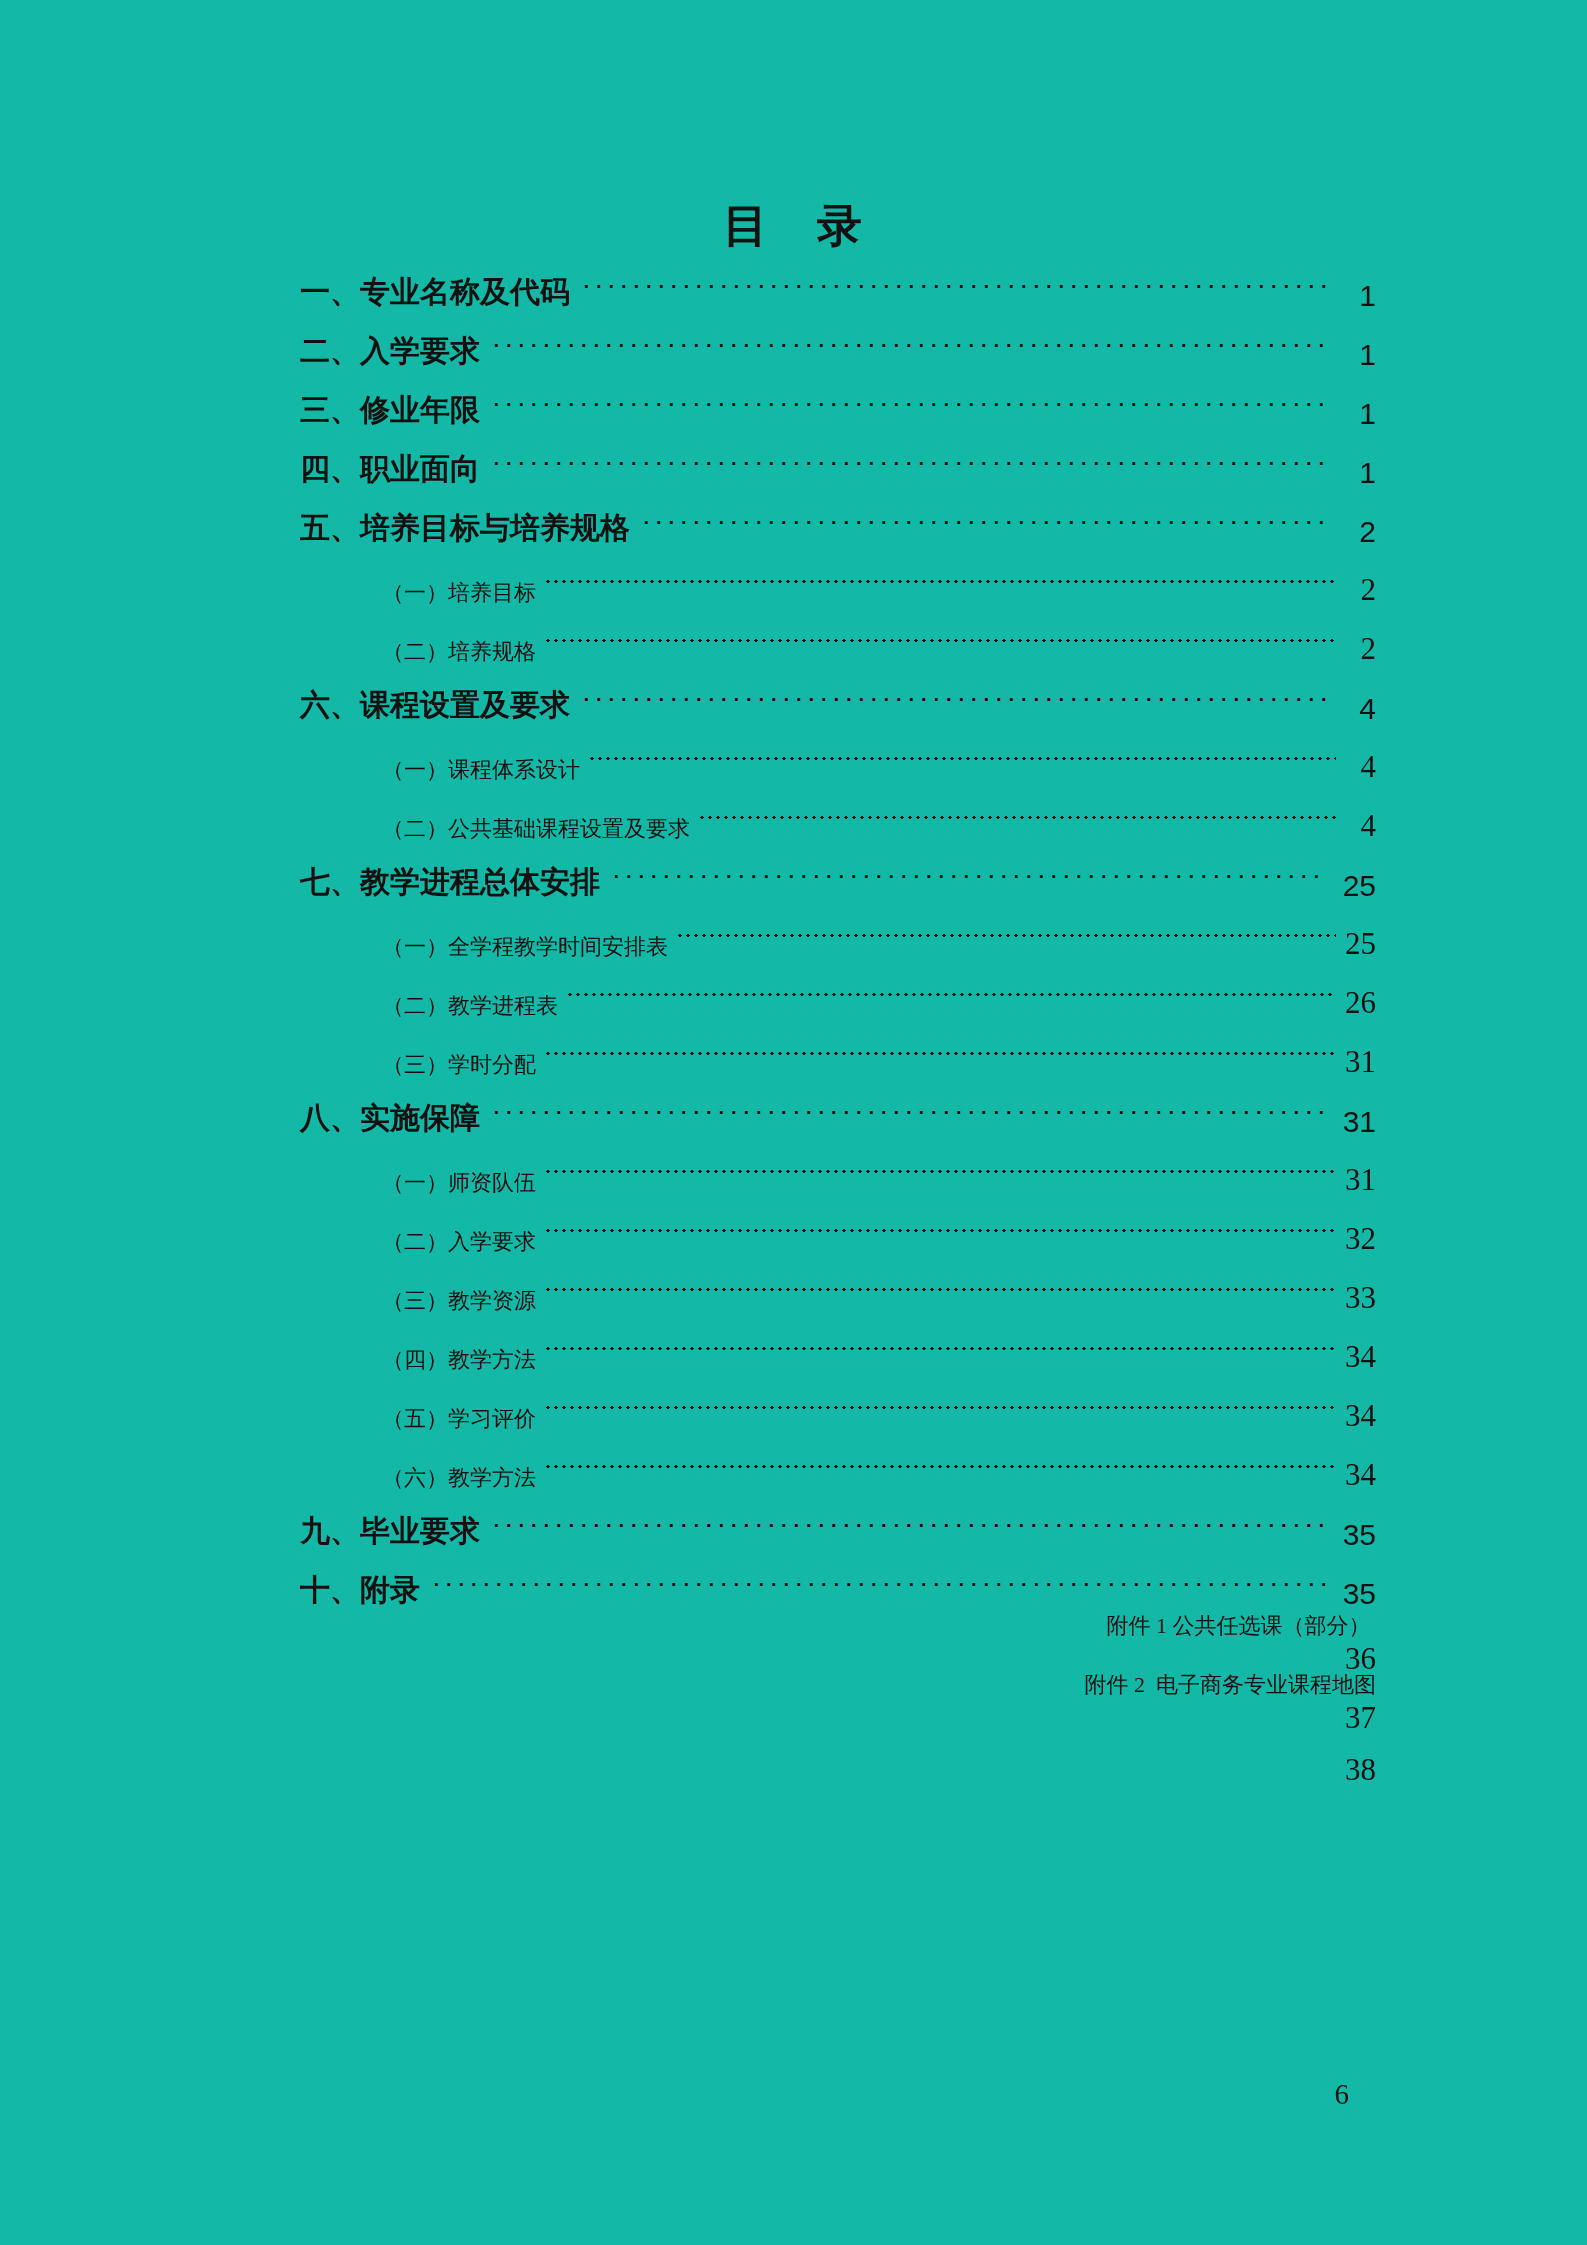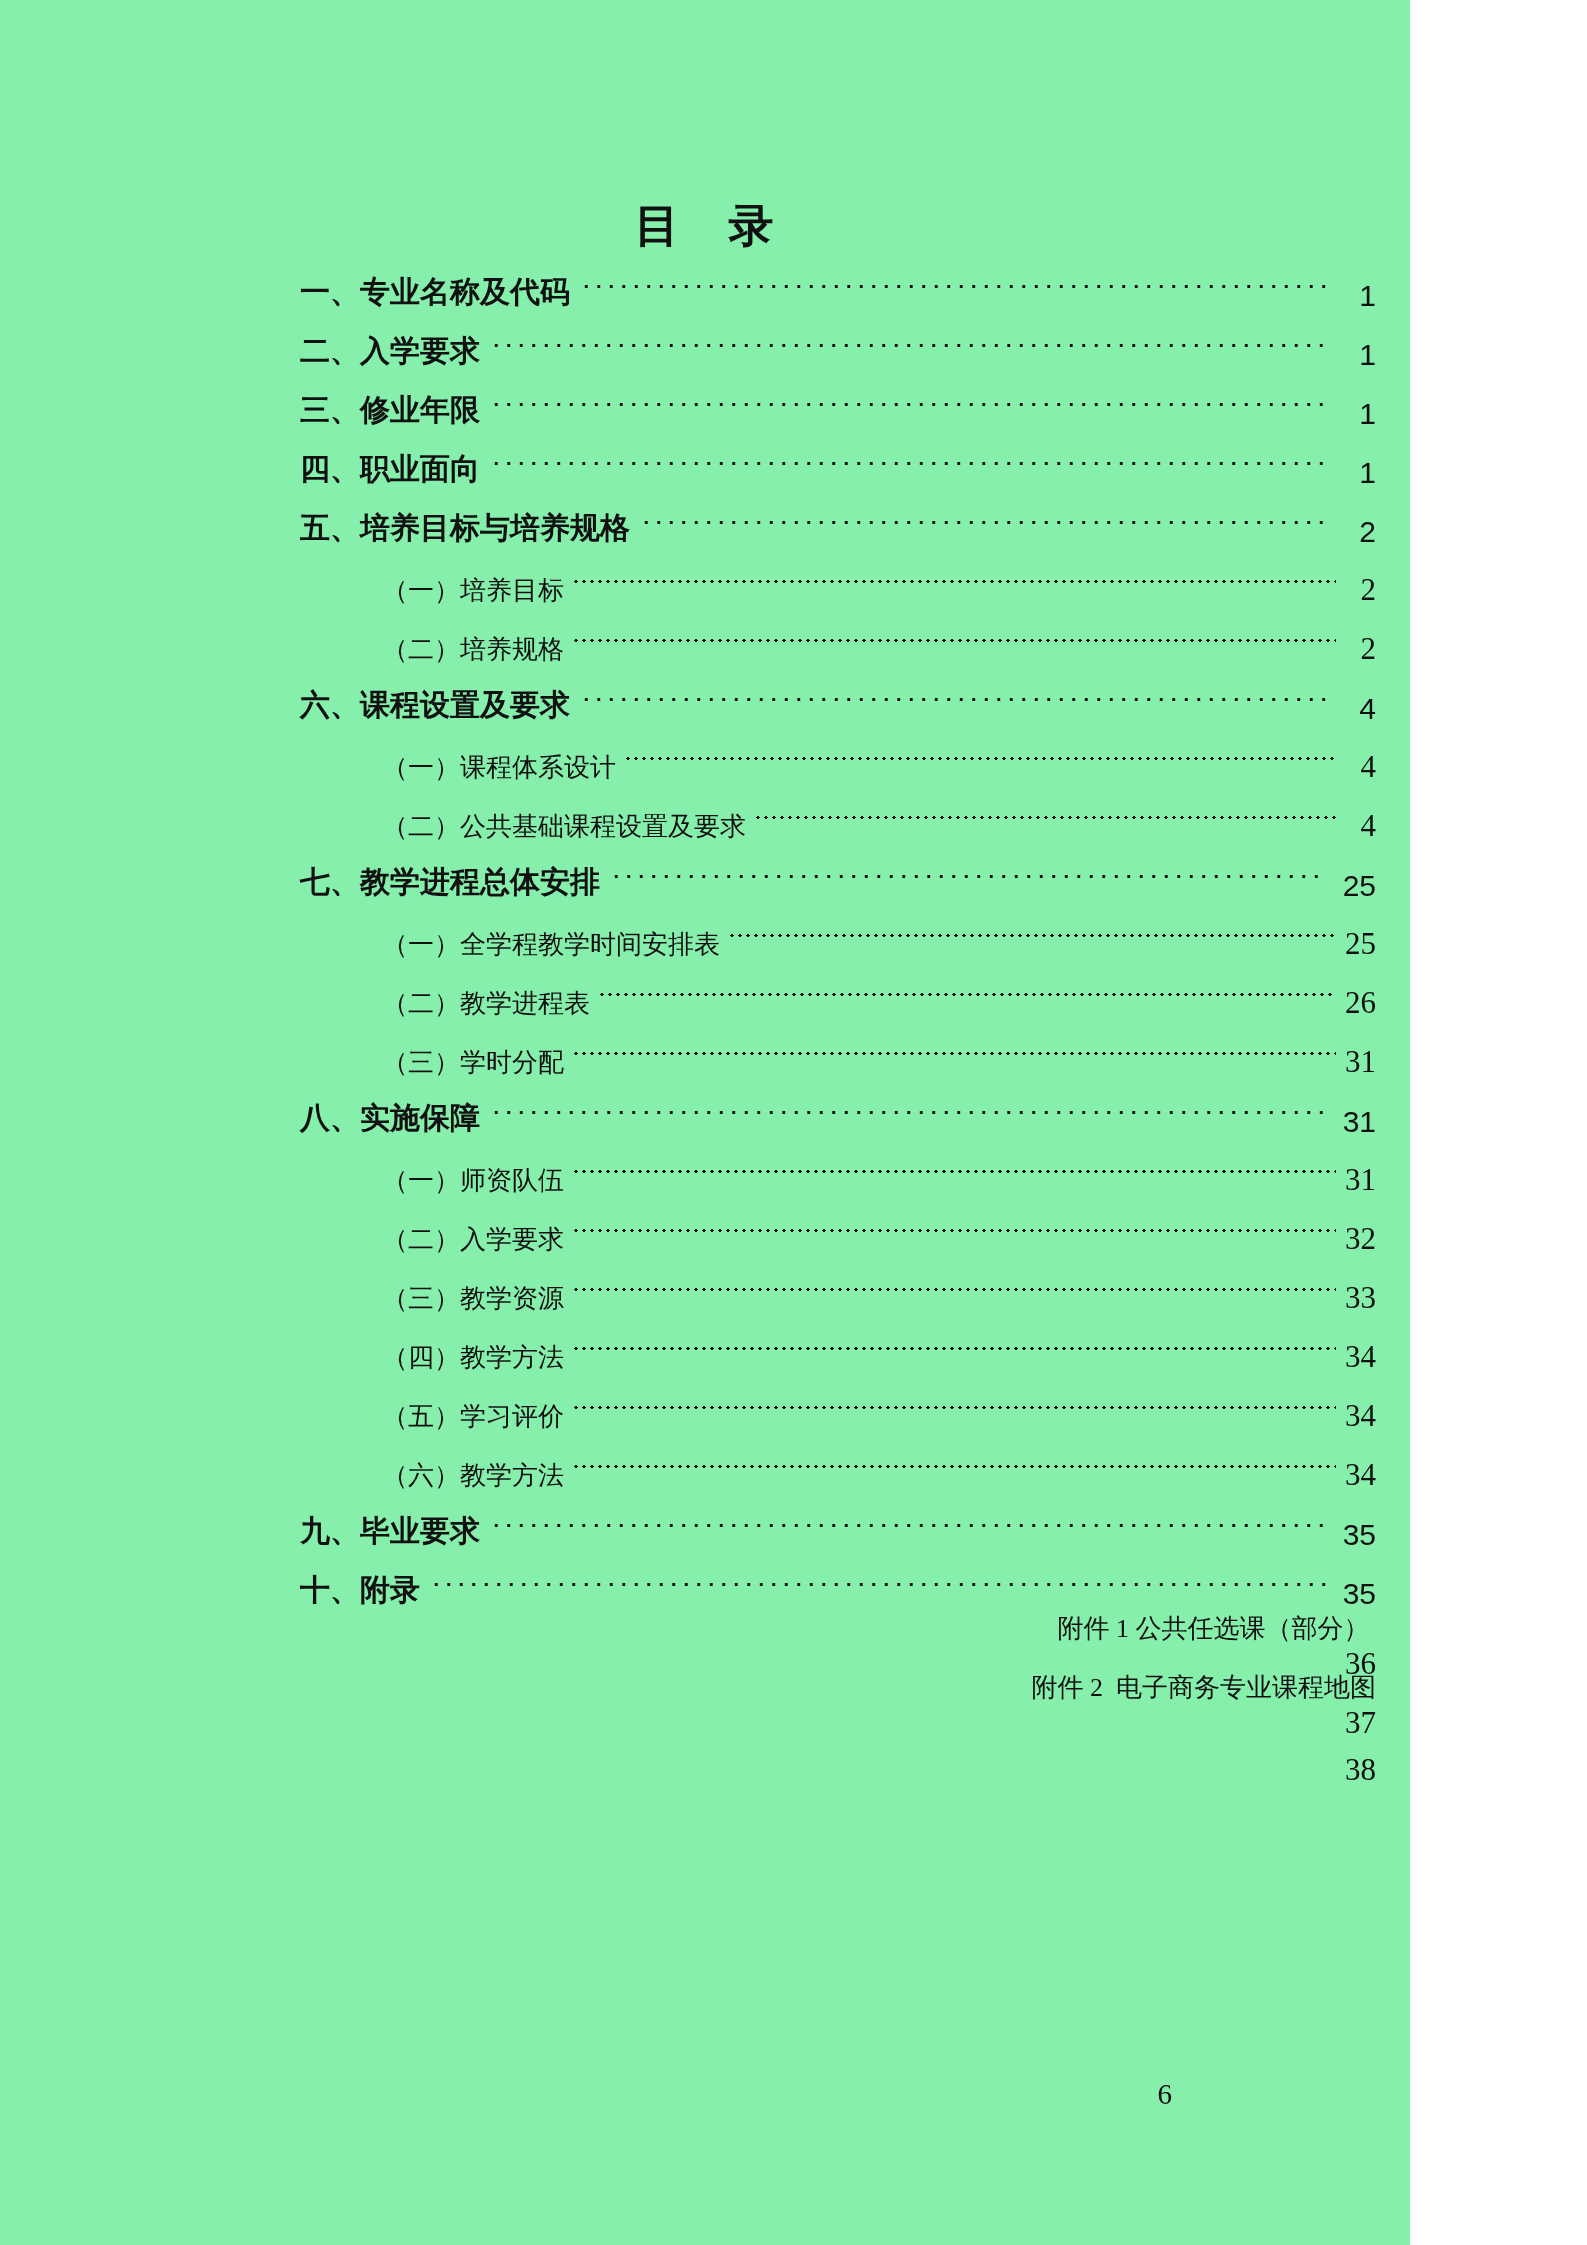--- a/index.html
+++ b/index.html
@@ -1,20 +1,20 @@
 <!DOCTYPE html>
 <html><head>
 <meta charset="utf-8">
 <style>
   html,body { margin:0; padding:0; background:#ffffff; }
   .doc-page {
     position:relative;
-    width:1410px;
+    width:1587px;
     height:2245px;
-    background:#86efac;
+    background:#14b8a6;
     color:#111111;
     font-family:"Liberation Serif", serif;
     overflow:hidden;
   }
   .doc-title {
     position:absolute;
     top:200px;
     left:0;
     width:100%;
     text-align:center;
@@ -50,21 +50,21 @@
   .chapter .leader {
     background-image:radial-gradient(circle, #111 1.7px, transparent 1.9px);
     background-size:12.5px 5px;
     margin:0 14px 0 10px;
   }
   
   .section { padding-left:82px; }
   .annex   { padding-left:65px;flex-direction:column; }
   .section .label, .annex .label {
     font-family:"Liberation Serif", serif;
-    font-size:26px;
+    font-size:22px;
   }
   .section .page-num, .annex .page-num {
     font-family:"Liberation Serif", serif;
     font-size:31px;
   }
   .section .leader, .annex .leader {
     background-image:radial-gradient(circle, #111 1.6px, transparent 1.8px);
     background-size:8px 5px;
     margin:0 4px 0 8px;
   }

